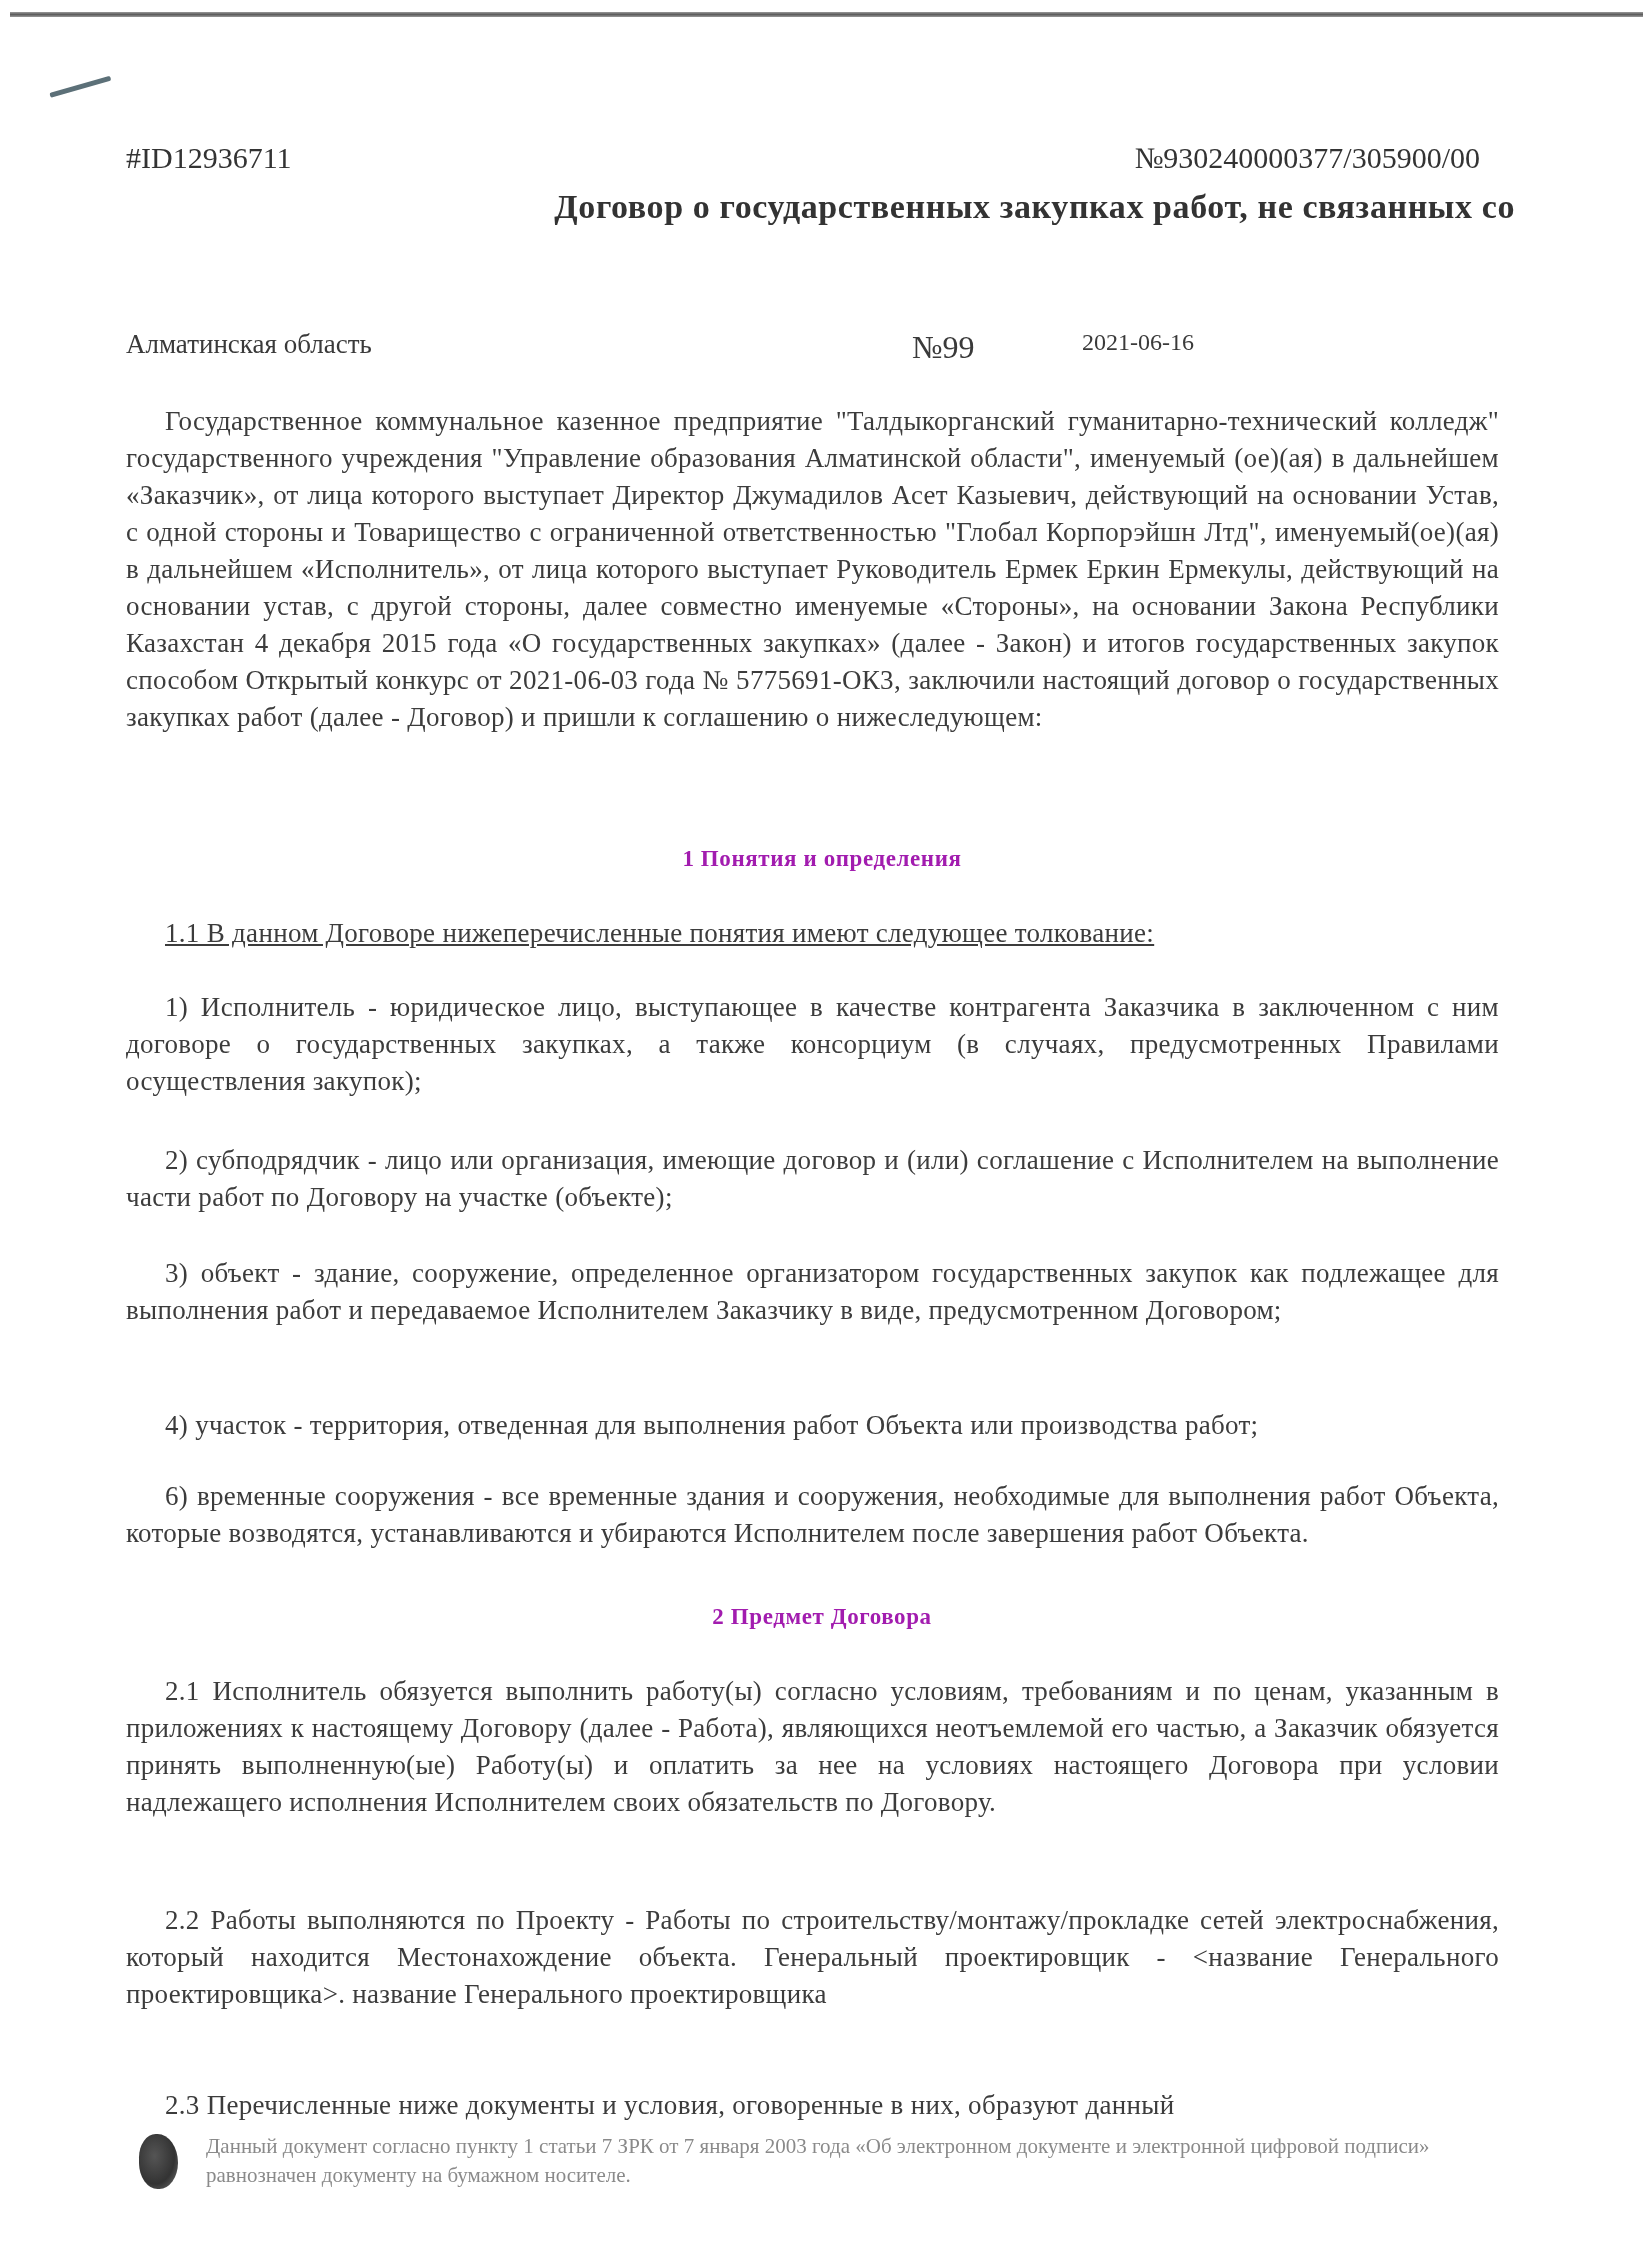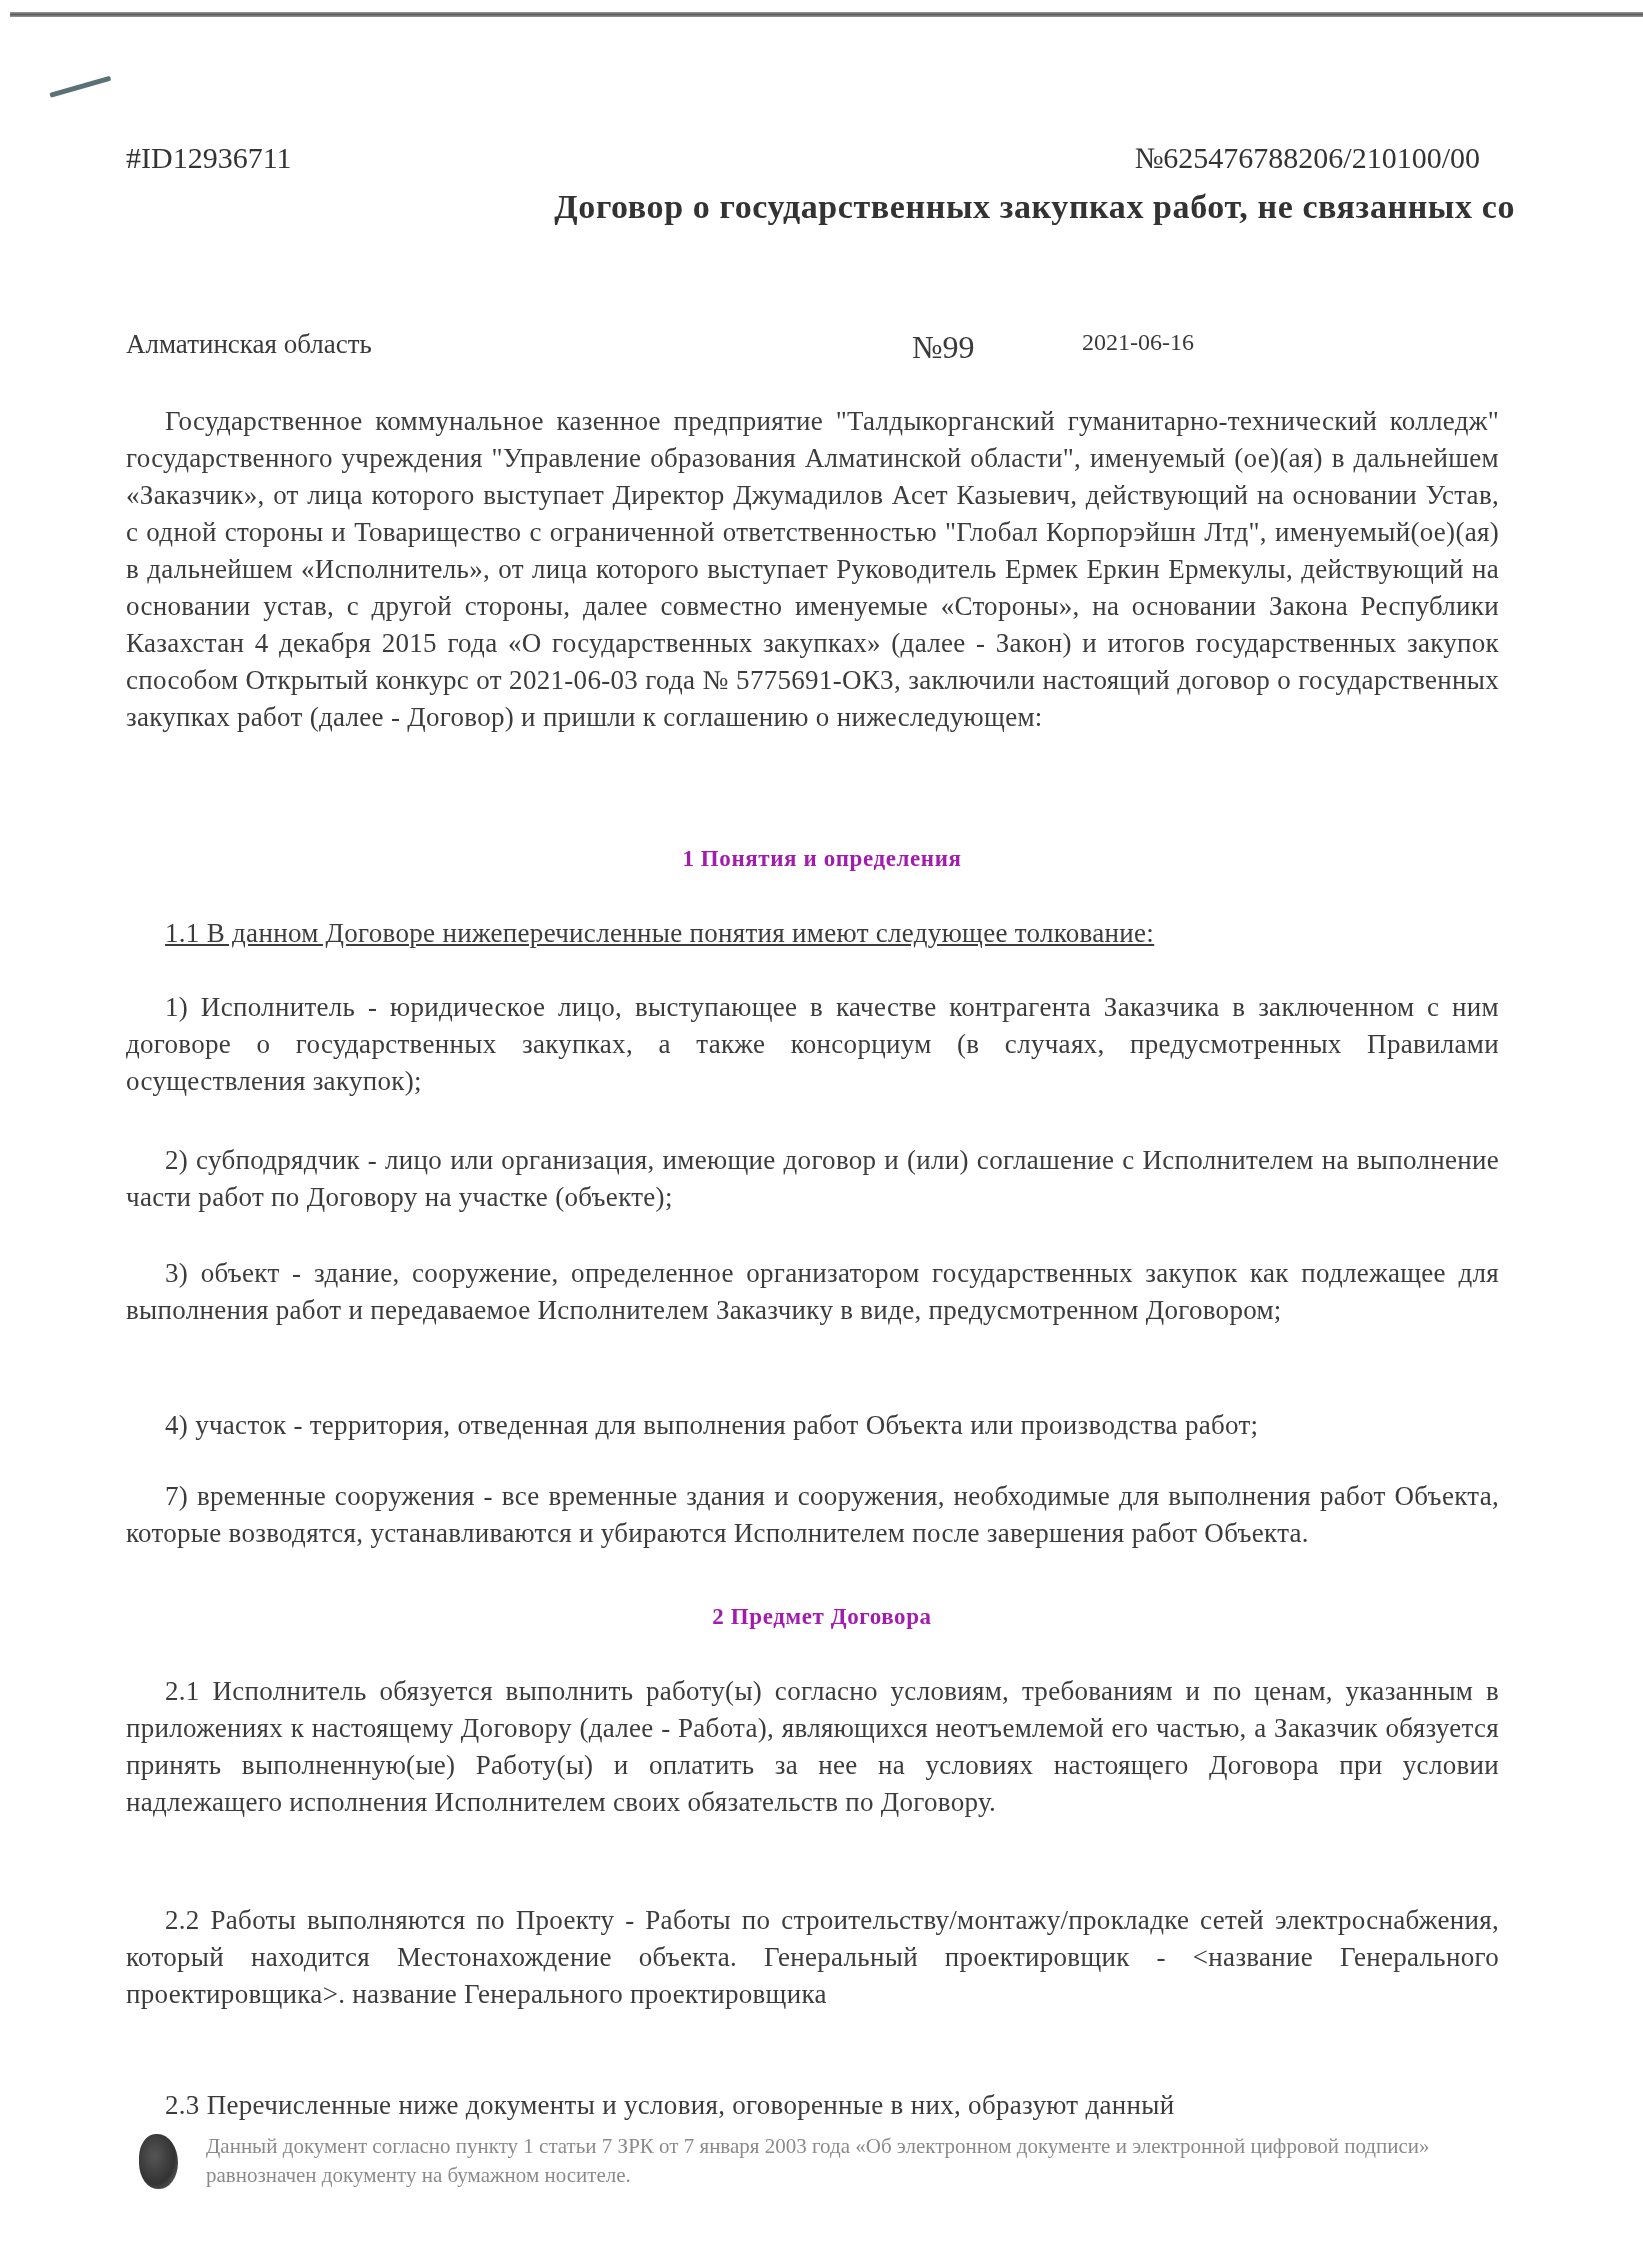--- a/index.html
+++ b/index.html
@@ -27,40 +27,40 @@
           background:radial-gradient(ellipse at 40% 40%, #555 0%, #333 60%, #777 100%);
           border-radius:45% 55% 50% 50%; }
 </style>
 </head>
 <body>
 
 <div class="top-rule"></div>
 <div class="pen-mark"></div>
 
 <div class="abs id-left">#ID12936711</div>
-<div class="abs id-right">№625476788206/210100/00</div>
+<div class="abs id-right">№930240000377/305900/00</div>
 
 <div class="title">
   <div>Договор о государственных закупках работ, не связанных со</div>
 </div>
 
 <div class="abs region">Алматинская область</div>
 <div class="abs num">№99</div>
 <div class="abs date">2021-06-16</div>
 
 <div class="para" style="top:403px;">Государственное коммунальное казенное предприятие "Талдыкорганский гуманитарно-технический колледж" государственного учреждения "Управление образования Алматинской области", именуемый (ое)(ая) в дальнейшем «Заказчик», от лица которого выступает Директор Джумадилов Асет Казыевич, действующий на основании Устав, с одной стороны и Товарищество с ограниченной ответственностью "Глобал Корпорэйшн Лтд", именуемый(ое)(ая) в дальнейшем «Исполнитель», от лица которого выступает Руководитель Ермек Еркин Ермекулы, действующий на основании устав, с другой стороны, далее совместно именуемые «Стороны», на основании Закона Республики Казахстан 4 декабря 2015 года «О государственных закупках» (далее - Закон) и итогов государственных закупок способом Открытый конкурс от 2021-06-03 года № 5775691-ОК3, заключили настоящий договор о государственных закупках работ (далее - Договор) и пришли к соглашению о нижеследующем:</div>
 
 <div class="heading" style="top:846px;">1 Понятия и определения</div>
 
 <div class="para" style="top:915px;text-decoration:underline;">1.1 В данном Договоре нижеперечисленные понятия имеют следующее толкование:</div>
 <div class="para" style="top:989px;">1) Исполнитель - юридическое лицо, выступающее в качестве контрагента Заказчика в заключенном с ним договоре о государственных закупках, а также консорциум (в случаях, предусмотренных Правилами осуществления закупок);</div>
 <div class="para" style="top:1142px;">2) субподрядчик - лицо или организация, имеющие договор и (или) соглашение с Исполнителем на выполнение части работ по Договору на участке (объекте);</div>
 <div class="para" style="top:1255px;">3) объект - здание, сооружение, определенное организатором государственных закупок как подлежащее для выполнения работ и передаваемое Исполнителем Заказчику в виде, предусмотренном Договором;</div>
 <div class="para" style="top:1407px;">4) участок - территория, отведенная для выполнения работ Объекта или производства работ;</div>
-<div class="para" style="top:1478px;">7) временные сооружения - все временные здания и сооружения, необходимые для выполнения работ Объекта, которые возводятся, устанавливаются и убираются Исполнителем после завершения работ Объекта.</div>
+<div class="para" style="top:1478px;">6) временные сооружения - все временные здания и сооружения, необходимые для выполнения работ Объекта, которые возводятся, устанавливаются и убираются Исполнителем после завершения работ Объекта.</div>
 
 <div class="heading" style="top:1604px;">2 Предмет Договора</div>
 
 <div class="para" style="top:1673px;">2.1 Исполнитель обязуется выполнить работу(ы) согласно условиям, требованиям и по ценам, указанным в приложениях к настоящему Договору (далее - Работа), являющихся неотъемлемой его частью, а Заказчик обязуется принять выполненную(ые) Работу(ы) и оплатить за нее на условиях настоящего Договора при условии надлежащего исполнения Исполнителем своих обязательств по Договору.</div>
 <div class="para" style="top:1902px;">2.2 Работы выполняются по Проекту - Работы по строительству/монтажу/прокладке сетей электроснабжения, который находится Местонахождение объекта. Генеральный проектировщик - &lt;название Генерального проектировщика&gt;. название Генерального проектировщика</div>
 <div class="para" style="top:2087px;">2.3 Перечисленные ниже документы и условия, оговоренные в них, образуют данный</div>
 
 <div class="seal"></div>
 <div class="footer">Данный документ согласно пункту 1 статьи 7 ЗРК от 7 января 2003 года «Об электронном документе и электронной цифровой подписи» равнозначен документу на бумажном носителе.</div>
 

